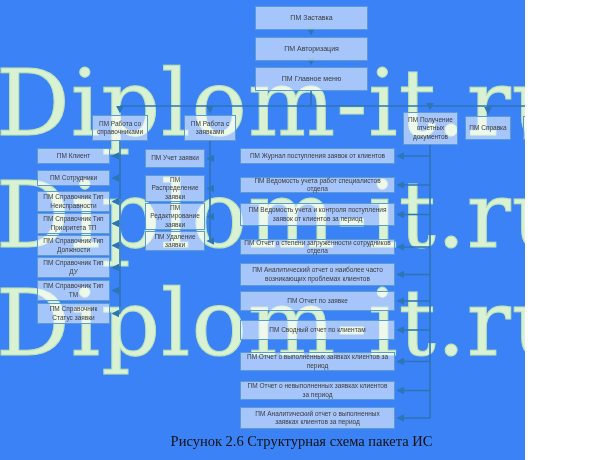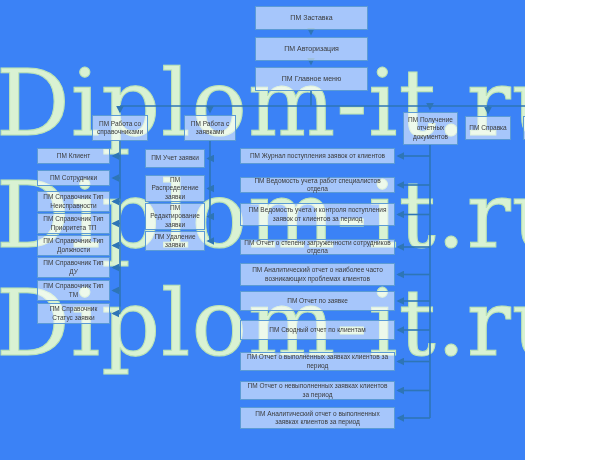--- a/index.html
+++ b/index.html
@@ -143,13 +143,14 @@
   <div class="node" style="left:240px;top:177px;width:155px;height:16px;">ПМ Ведомость учета работ специалистов отдела</div>
   <div class="node" style="left:240px;top:203px;width:155px;height:23px;">ПМ Ведомость учета и контроля поступления заявок от клиентов за период</div>
   <div class="node" style="left:240px;top:239px;width:155px;height:16px;">ПМ Отчет о степени загруженности сотрудников отдела</div>
   <div class="node" style="left:240px;top:263px;width:155px;height:23px;">ПМ Аналитический отчет о наиболее часто возникающих проблемах клиентов</div>
   <div class="node" style="left:240px;top:291px;width:155px;height:20px;">ПМ Отчет по заявке</div>
   <div class="node" style="left:240px;top:320px;width:155px;height:20px;">ПМ Сводный отчет по клиентам</div>
   <div class="node" style="left:240px;top:352px;width:155px;height:19px;">ПМ Отчет о выполненных заявках клиентов за период</div>
   <div class="node" style="left:240px;top:381px;width:155px;height:19px;">ПМ Отчет о невыполненных заявках клиентов за период</div>
   <div class="node" style="left:240px;top:407px;width:155px;height:22px;">ПМ Аналитический отчет о выполненных заявках клиентов за период</div>
 
+  <div class="caption">Рисунок 2.6 Структурная схема пакета ИС</div>
 </div>
 
 </body></html>

